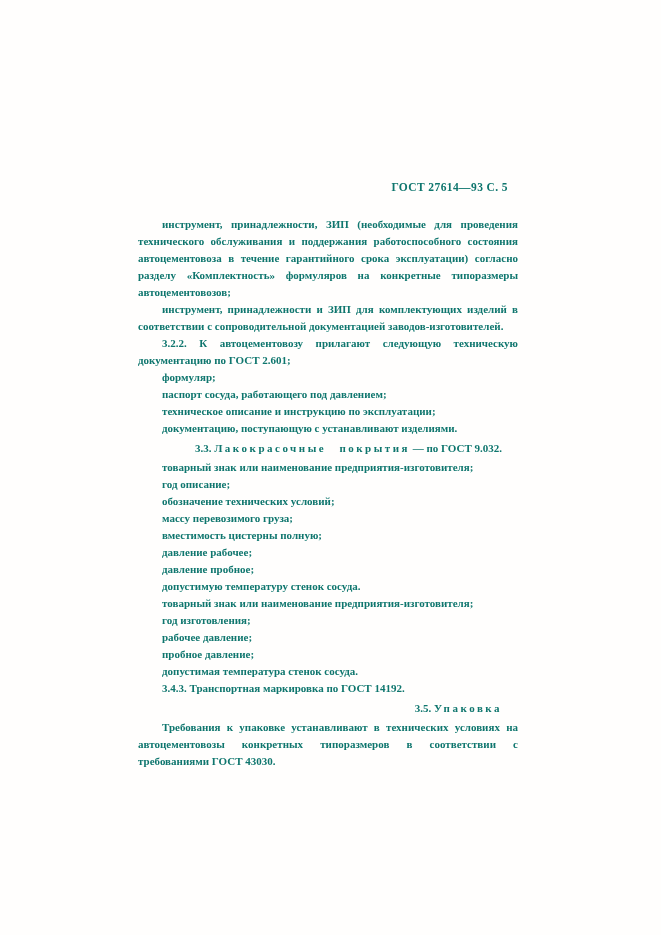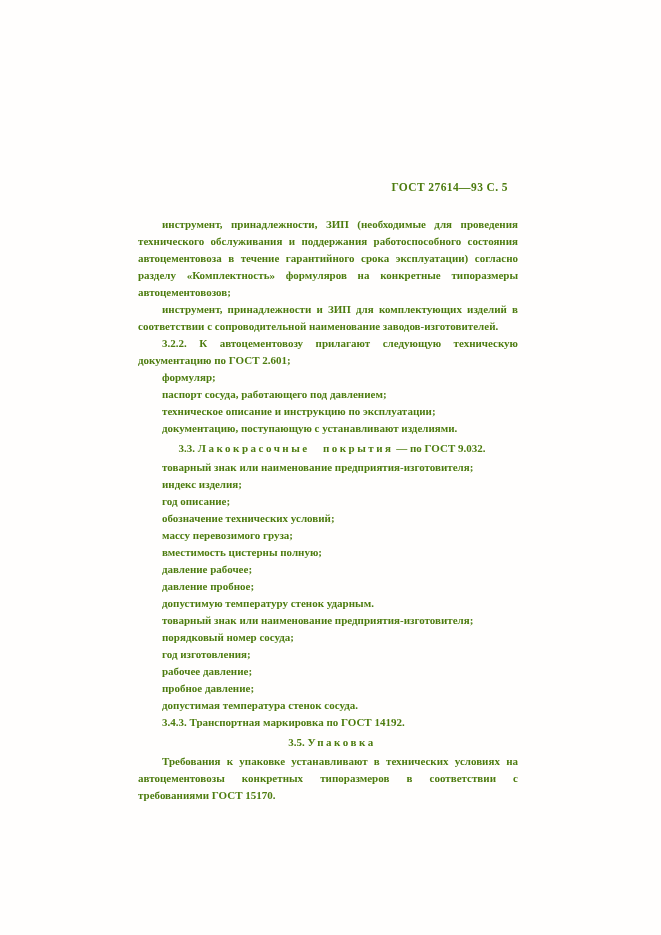--- a/index.html
+++ b/index.html
@@ -7,21 +7,21 @@
     padding: 0;
     background: #ffffff;
   }
   .page {
     position: relative;
     width: 661px;
     height: 935px;
     background: #fffefd;
     overflow: hidden;
     font-family: "Liberation Serif", serif;
-    color: #4d7c0f;
+    color: #0f766e;
   }
   .header {
     position: absolute;
     left: 138px;
     top: 181px;
     width: 370px;
     text-align: right;
     font-size: 11.5px;
     font-weight: bold;
     letter-spacing: 0.4px;
@@ -37,59 +37,57 @@
     font-weight: bold;
     text-align: justify;
     hyphens: auto;
     -webkit-hyphens: auto;
   }
   .blk {
     text-indent: 24px;
     margin: 0;
   }
   .blk.h {
-    text-align: center;
+    text-align: right;
     margin: 3px 16px 2px 0;
     white-space: nowrap;
   }
   .hspaced {
     letter-spacing: 2.5px;
     word-spacing: 8px;
   }
   .hnum { letter-spacing: 0; }
   .hrest { letter-spacing: 0; word-spacing: normal; }
 </style>
 </head>
 <body>
 
 <div class="page">
   <div class="header">
     <span>ГОСТ 27614—93 С. 5</span>
   </div>
   <div class="doc-body" id="doc-body">
       <div class="blk p">инструмент, принадлежности, ЗИП (необходимые для проведения технического обслуживания и поддержания работоспособного состояния автоцементовоза в течение гарантийного срока эксплуатации) согласно разделу «Комплектность» формуляров на конкретные типоразмеры автоцементовозов;</div>
-      <div class="blk p">инструмент, принадлежности и ЗИП для комплектующих изделий в соответствии с сопроводительной наименование заводов-изготовителей.</div>
+      <div class="blk p">инструмент, принадлежности и ЗИП для комплектующих изделий в соответствии с сопроводительной документацией заводов-изготовителей.</div>
       <div class="blk p">3.2.2. К автоцементовозу прилагают следующую техническую документацию по ГОСТ 2.601;</div>
       <div class="blk li">формуляр;</div>
       <div class="blk li">паспорт сосуда, работающего под давлением;</div>
       <div class="blk li">техническое описание и инструкцию по эксплуатации;</div>
       <div class="blk li">документацию, поступающую с устанавливают изделиями.</div>
       <div class="blk h"><span class="hnum">3.3.</span> <span class="hspaced">Лакокрасочные  покрытия</span><span class="hrest"> — по ГОСТ 9.032.</span></div>
       <div class="blk li">товарный знак или наименование предприятия-изготовителя;</div>
-      <div class="blk li">индекс изделия;</div>
       <div class="blk li">год описание;</div>
       <div class="blk li">обозначение технических условий;</div>
       <div class="blk li">массу перевозимого груза;</div>
       <div class="blk li">вместимость цистерны полную;</div>
       <div class="blk li">давление рабочее;</div>
       <div class="blk li">давление пробное;</div>
-      <div class="blk li">допустимую температуру стенок ударным.</div>
+      <div class="blk li">допустимую температуру стенок сосуда.</div>
       <div class="blk li">товарный знак или наименование предприятия-изготовителя;</div>
-      <div class="blk li">порядковый номер сосуда;</div>
       <div class="blk li">год изготовления;</div>
       <div class="blk li">рабочее давление;</div>
       <div class="blk li">пробное давление;</div>
       <div class="blk li">допустимая температура стенок сосуда.</div>
       <div class="blk p">3.4.3. Транспортная маркировка по ГОСТ 14192.</div>
       <div class="blk h"><span class="hnum">3.5.</span> <span class="hspaced">Упаковка</span><span class="hrest"></span></div>
-      <div class="blk p">Требования к упаковке устанавливают в технических условиях на автоцементовозы конкретных типоразмеров в соответствии с требованиями ГОСТ 15170.</div>
+      <div class="blk p">Требования к упаковке устанавливают в технических условиях на автоцементовозы конкретных типоразмеров в соответствии с требованиями ГОСТ 43030.</div>
     </div>
 </div>
 
 </body></html>

